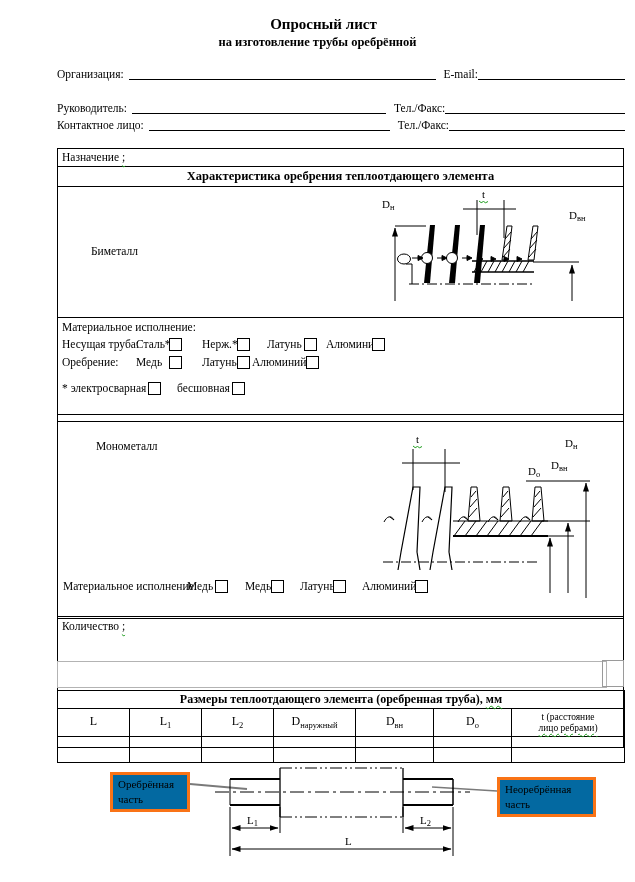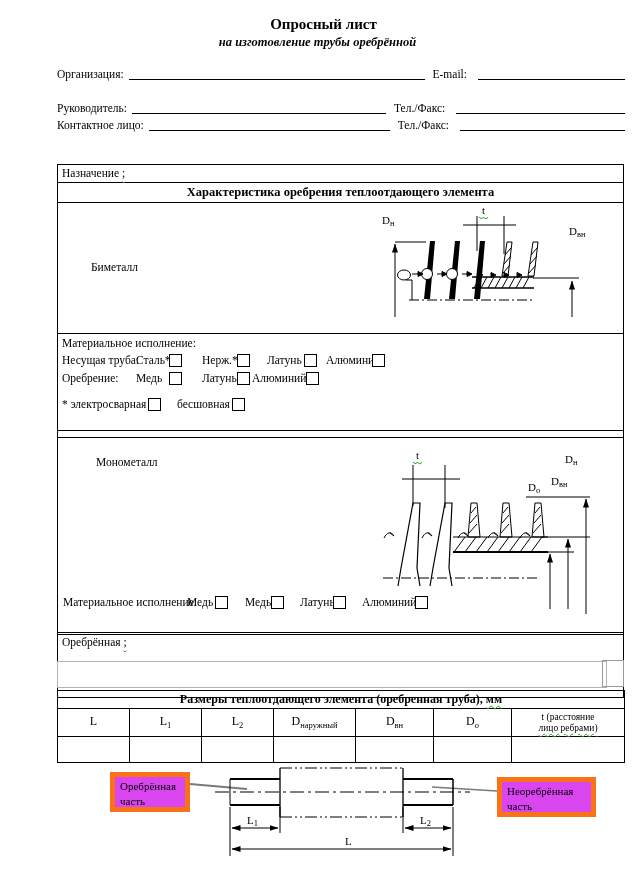--- a/index.html
+++ b/index.html
@@ -4,28 +4,28 @@
 <style>
   * { margin:0; padding:0; box-sizing:border-box; }
   body { background:#e9e9e9; }
   .page { position:relative; width:635px; height:882px; background:#fff;
           font-family:"Liberation Serif", serif; font-size:11.5px; color:#000;
           margin:0 auto; overflow:hidden; }
   .abs { position:absolute; }
   .title1 { position:absolute; top:16px; left:12px; right:0; text-align:center;
             font-weight:bold; font-size:15px; }
   .title2 { position:absolute; top:35px; left:0; right:0; text-align:center;
-            font-weight:bold; font-size:12.5px;font-style:italic; }
+            font-weight:bold; font-size:12.5px; }
   .crow { position:absolute; left:57px; width:568px; height:17px;
           display:flex; align-items:flex-end; white-space:nowrap;font-family:Liberation Serif, serif; }
   .crow span.lbl { margin-right:5px; }
-  .crow span.lbl2 { margin:0 11px 0 8px; }
+  .crow span.lbl2 { margin:0 0 0 8px; }
   .fl { border-bottom:1px solid #000; height:14px; display:inline-block; }
   .grow { flex:1; }
-  .outer { position:absolute; left:57px; top:164px; width:567px; height:534px;
+  .outer { position:absolute; left:57px; top:148px; width:567px; height:600px;
            border:1px solid #000; }
   .orow { width:100%; position:relative; }
   .bb1 { border-bottom:1px solid #000; }
   .r-purpose { height:18px; line-height:17px; padding-left:4px; }
   .r-sectitle { height:20px; line-height:19px; text-align:center;
                 font-weight:bold; font-size:12.5px; }
   .r-bimetal { height:131px; }
   .r-tube { height:20px; line-height:18px; padding-left:4px; }
   .r-material { height:97px; }
   .r-spacer { height:7px; }
@@ -45,22 +45,22 @@
               border:1px solid #9a9a9a; }
   table.dims { position:absolute; left:57px; top:690px; border-collapse:collapse;
                table-layout:fixed; width:567px; }
   table.dims td { border:1px solid #000; text-align:center; vertical-align:middle;
                   font-size:12px; }
   td.tt { height:18px; font-weight:bold; font-size:12.5px; }
   tr.hdr td { height:28px; }
   tr.dat td { height:26px; }
   td sub { font-size:8.5px; }
   .tcol-small { font-size:9.5px; line-height:1.15; display:block; }
-  .callout-box { position:absolute; border:5px solid #f97316; font-size:11px;
-                 line-height:1.4; padding:2px 5px; background:#d946ef; }
+  .callout-box { position:absolute; border:3px solid #f97316; font-size:11px;
+                 line-height:1.4; padding:2px 5px; background:#0369a1; }
   svg text { font-family:"Liberation Serif", serif; font-size:11px; fill:#000; }
   svg .sub { font-size:8.5px; }
 </style>
 </head>
 <body>
 
 <div class="page">
 
   <div class="title1">Опросный лист</div>
   <div class="title2">на изготовление трубы оребрённой</div>
@@ -275,21 +275,21 @@
         <span style="left:182px">Медь</span>
         <span class="cb" style="left:208px"></span>
         <span style="left:237px">Латунь</span>
         <span class="cb" style="left:270px"></span>
         <span style="left:299px">Алюминий</span>
         <span class="cb" style="left:352px"></span>
       </div>
     </div>
 
     <div class="orow r-qty">
-      <span>Оребрённая</span>
+      <span>Количество</span>
       <span class="misspell">;</span>
     </div>
   </div>
 
   <div class="gray-strip"></div>
   <div class="gray-box"></div>
 
   <table class="dims">
     <colgroup>
       <col style="width:72px">

